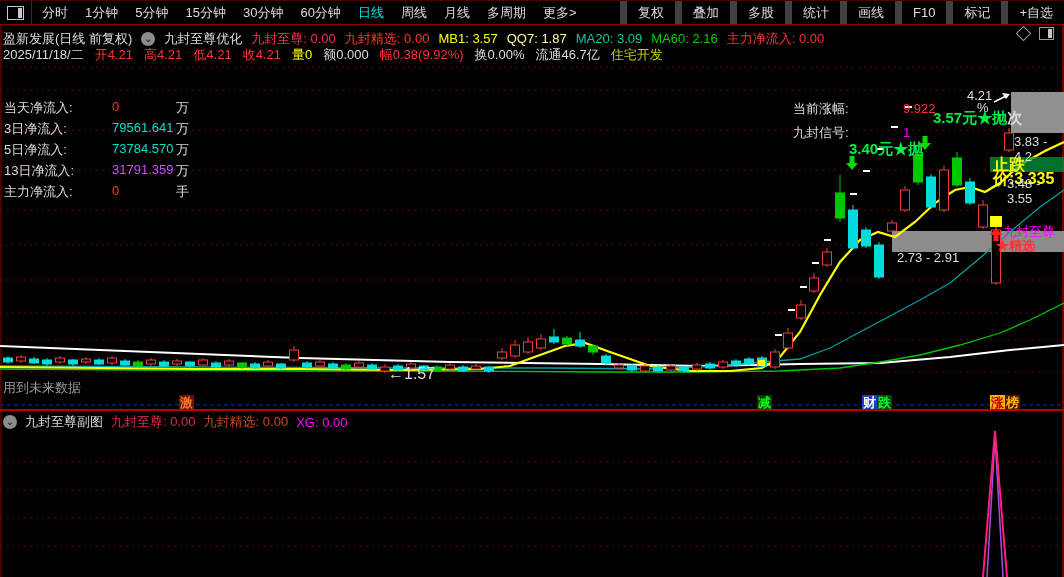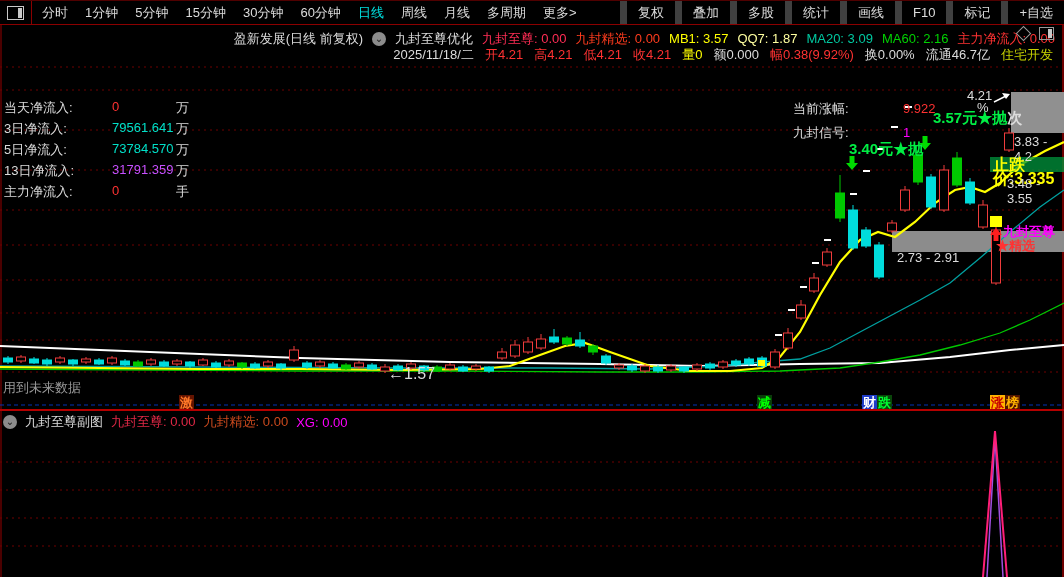--- a/index.html
+++ b/index.html
@@ -1,19 +1,19 @@
 <!DOCTYPE html>
 <html><head>
 <meta charset="utf-8">
 <style>
   html,body{margin:0;padding:0;background:#000;}
   body{width:1064px;height:577px;position:relative;overflow:hidden;
        font-family:"Liberation Sans",sans-serif;color:#dcdcdc;-webkit-font-smoothing:none;}
   .abs{position:absolute;}
-  .t13{font-size:13px;line-height:15px;justify-content:flex-end;}
+  .t13{font-size:13px;line-height:15px;}
   .t12{font-size:16px;line-height:14px;}
   .t15{font-size:15px;line-height:17px;font-weight:bold;}
   
   .c-white{color:#dcdcdc}.c-red{color:#ff3232}.c-yel{color:#ffff00}.c-paleyel{color:#ffffa0}
   .c-teal{color:#00c8a0}.c-green{color:#00d200}.c-bgreen{color:#00ee44}.c-cyanv{color:#00e0c8}
   .c-mag{color:#ff00ff}.c-purple{color:#c850ff}.c-crimson{color:#ff2d55}.c-orange{color:#ff3c1e}
   .c-gray{color:#9a9a9a}.c-lime{color:#c8d200}.c-subred{color:#e12846}.c-suborg{color:#cc4a1e}
 
   
   .frame-l{left:0;top:0;bottom:0;width:2px;background:#4b0000;}
@@ -348,21 +348,21 @@
 <div class="abs t13 c-white" style="left:967px;top:88px">4.21</div>
 <div class="abs t13 c-white" style="left:977px;top:100px">%</div>
 <div class="abs t13 c-white" style="left:793px;top:125px">九封信号:</div>
 <div class="abs t13 c-mag" style="left:903px;top:125px">1</div>
 <div class="abs t15 c-bgreen" style="left:933px;top:109px"><span>3.57元★抛</span><span class="c-white">次</span></div>
 <div class="abs t15 c-bgreen" style="left:849px;top:140px">3.40元★抛</div>
 <div class="abs t13 c-white" style="left:1014px;top:134px;width:50px;overflow:hidden">3.83 - 4.2</div>
 <div class="abs t12 c-yel" style="left:993px;top:158px;font-weight:bold">止跌价:3.335</div>
 <div class="abs t13 c-white" style="left:1007px;top:176px;width:57px;overflow:hidden">3.48 - 3.55</div>
 <div class="abs t13 c-white" style="left:897px;top:250px">2.73 - 2.91</div>
-<div class="abs t13 c-mag" style="left:1003px;top:224px;font-weight:bold">九封至尊</div>
+<div class="abs t13 c-mag" style="left:1003px;top:224px;font-weight:normal">九封至尊</div>
 <div class="abs t13 c-red" style="left:996px;top:238px;font-weight:bold">★精选</div>
 <div class="abs t12 c-white" style="left:388px;top:367px">←1.57</div>
 <div class="abs t13 c-gray" style="left:3px;top:380px">用到未来数据</div>
 
 <div class="mk" style="left:179px;color:#ff7828;background:#641400">激</div>
 <div class="mk" style="left:757px;color:#00ff00;background:#0a3c0a">减</div>
 <div class="mk" style="left:862px;color:#ffffff;background:#1e3cc8">财</div>
 <div class="mk" style="left:877px;color:#00ff32;background:#0a460a">跌</div>
 <div class="mk" style="left:990px;color:#c80000;background:#ffb400">涨</div>
 <div class="mk" style="left:1005px;color:#ffb400;background:#501400">榜</div>

